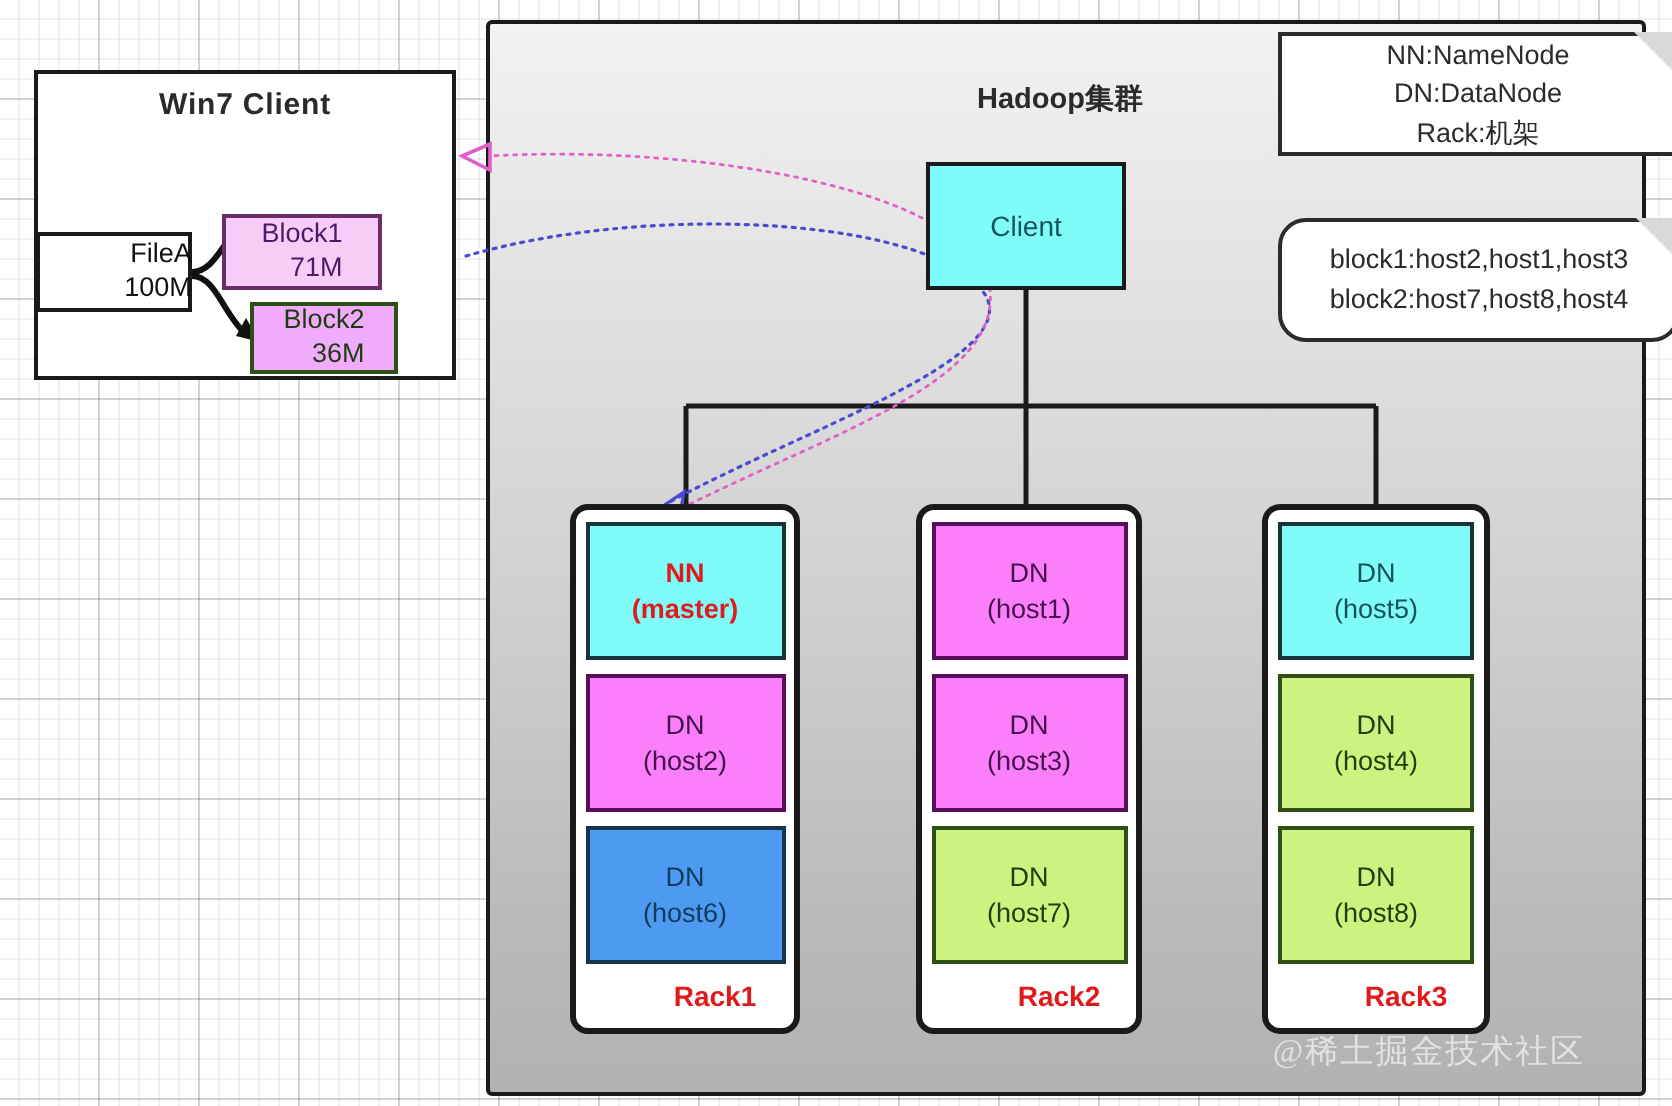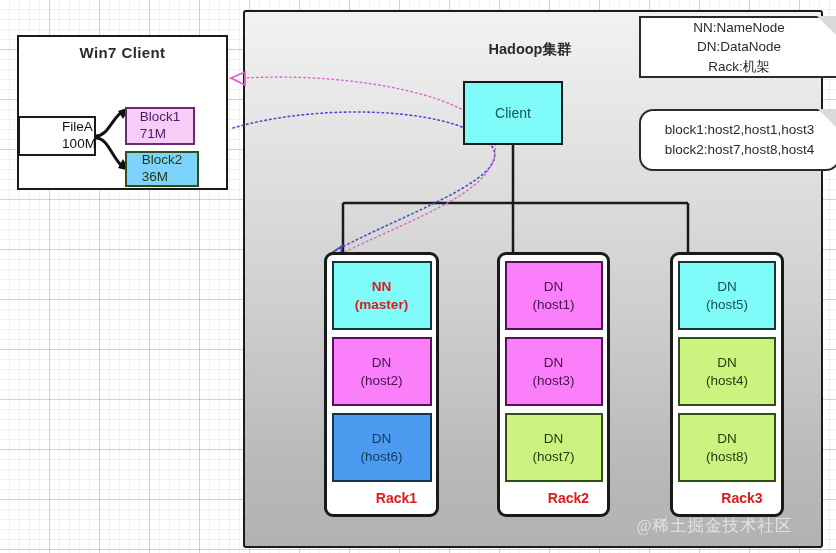--- a/index.html
+++ b/index.html
@@ -15,44 +15,44 @@
     background-color:#ffffff;
     background-image:
       linear-gradient(to right, rgba(0,0,0,.13) 1px, transparent 1px),
       linear-gradient(to bottom, rgba(0,0,0,.13) 1px, transparent 1px),
       linear-gradient(to right, rgba(0,0,0,.055) 1px, transparent 1px),
       linear-gradient(to bottom, rgba(0,0,0,.055) 1px, transparent 1px);
     background-size:50px 50px,50px 50px,10px 10px,10px 10px;
     background-position:-1px -1px,-1px -1px,-1px -1px,-1px -1px;
   }
   .abs{position:absolute;}
-  .box{box-sizing:border-box;display:flex;align-items:center;justify-content:center;text-align:left;}
+  .box{box-sizing:border-box;display:flex;align-items:center;justify-content:center;text-align:right;}
 
   
   #client-panel{
     left:17px;top:35px;width:211px;height:155px;
     background:#ffffff;border:2.5px solid #1a1a1a;
   }
   #client-title{
     left:17px;top:38px;width:211px;height:28px;
     font-size:15px;font-weight:bold;color:#2b2b2b;letter-spacing:.4px;
   }
   #file-a{
     left:18px;top:116px;width:78px;height:40px;
     background:#ffffff;border:2px solid #1a1a1a;
     font-size:13.5px;color:#111;line-height:1.25;padding-left:44px;
   }
   #block1{
-    left:125px;top:107px;width:70px;height:38px;
+    left:111px;top:107px;width:80px;height:38px;
     background:#f7ccf7;border:2px solid #6a2d6a;
     color:#4d1a66;font-size:13.5px;line-height:1.25;
   }
   #block2{
     left:125px;top:151px;width:74px;height:36px;
-    background:#7dd3fc;border:2px solid #2d5016;
+    background:#f0abfc;border:2px solid #2d5016;
     color:#1d3b0f;font-size:13.5px;line-height:1.25;
   }
 
   
   #cluster-panel{
     left:243px;top:10px;width:580px;height:538px;
     border:2.5px solid #1a1a1a;border-radius:3px;
     background:linear-gradient(to bottom,#f2f2f2 0%,#e2e2e2 25%,#cfcfcf 55%,#b9b9b9 85%,#b2b2b2 100%);
   }
   #cluster-title{
@@ -81,21 +81,20 @@
     background:#d9d9d9;
     clip-path:polygon(0 0,100% 100%,100% 0);
   }
 
   
   .rack{
     background:#ffffff;border:3px solid #1a1a1a;border-radius:9px;
     box-sizing:border-box;
     display:flex;flex-direction:column;align-items:center;
     padding:6px 0 0 0;
-    margin-left:39px;
   }
   #rack1{left:285px;top:252px;width:115px;height:265px;}
   #rack2{left:458px;top:252px;width:113px;height:265px;}
   #rack3{left:631px;top:252px;width:114px;height:265px;}
   .node{
     width:100px;height:69px;margin-bottom:7px;
     border:2px solid #222;box-sizing:border-box;
     display:flex;flex-direction:column;align-items:center;justify-content:center;
     font-size:13.5px;line-height:1.3;
   }

